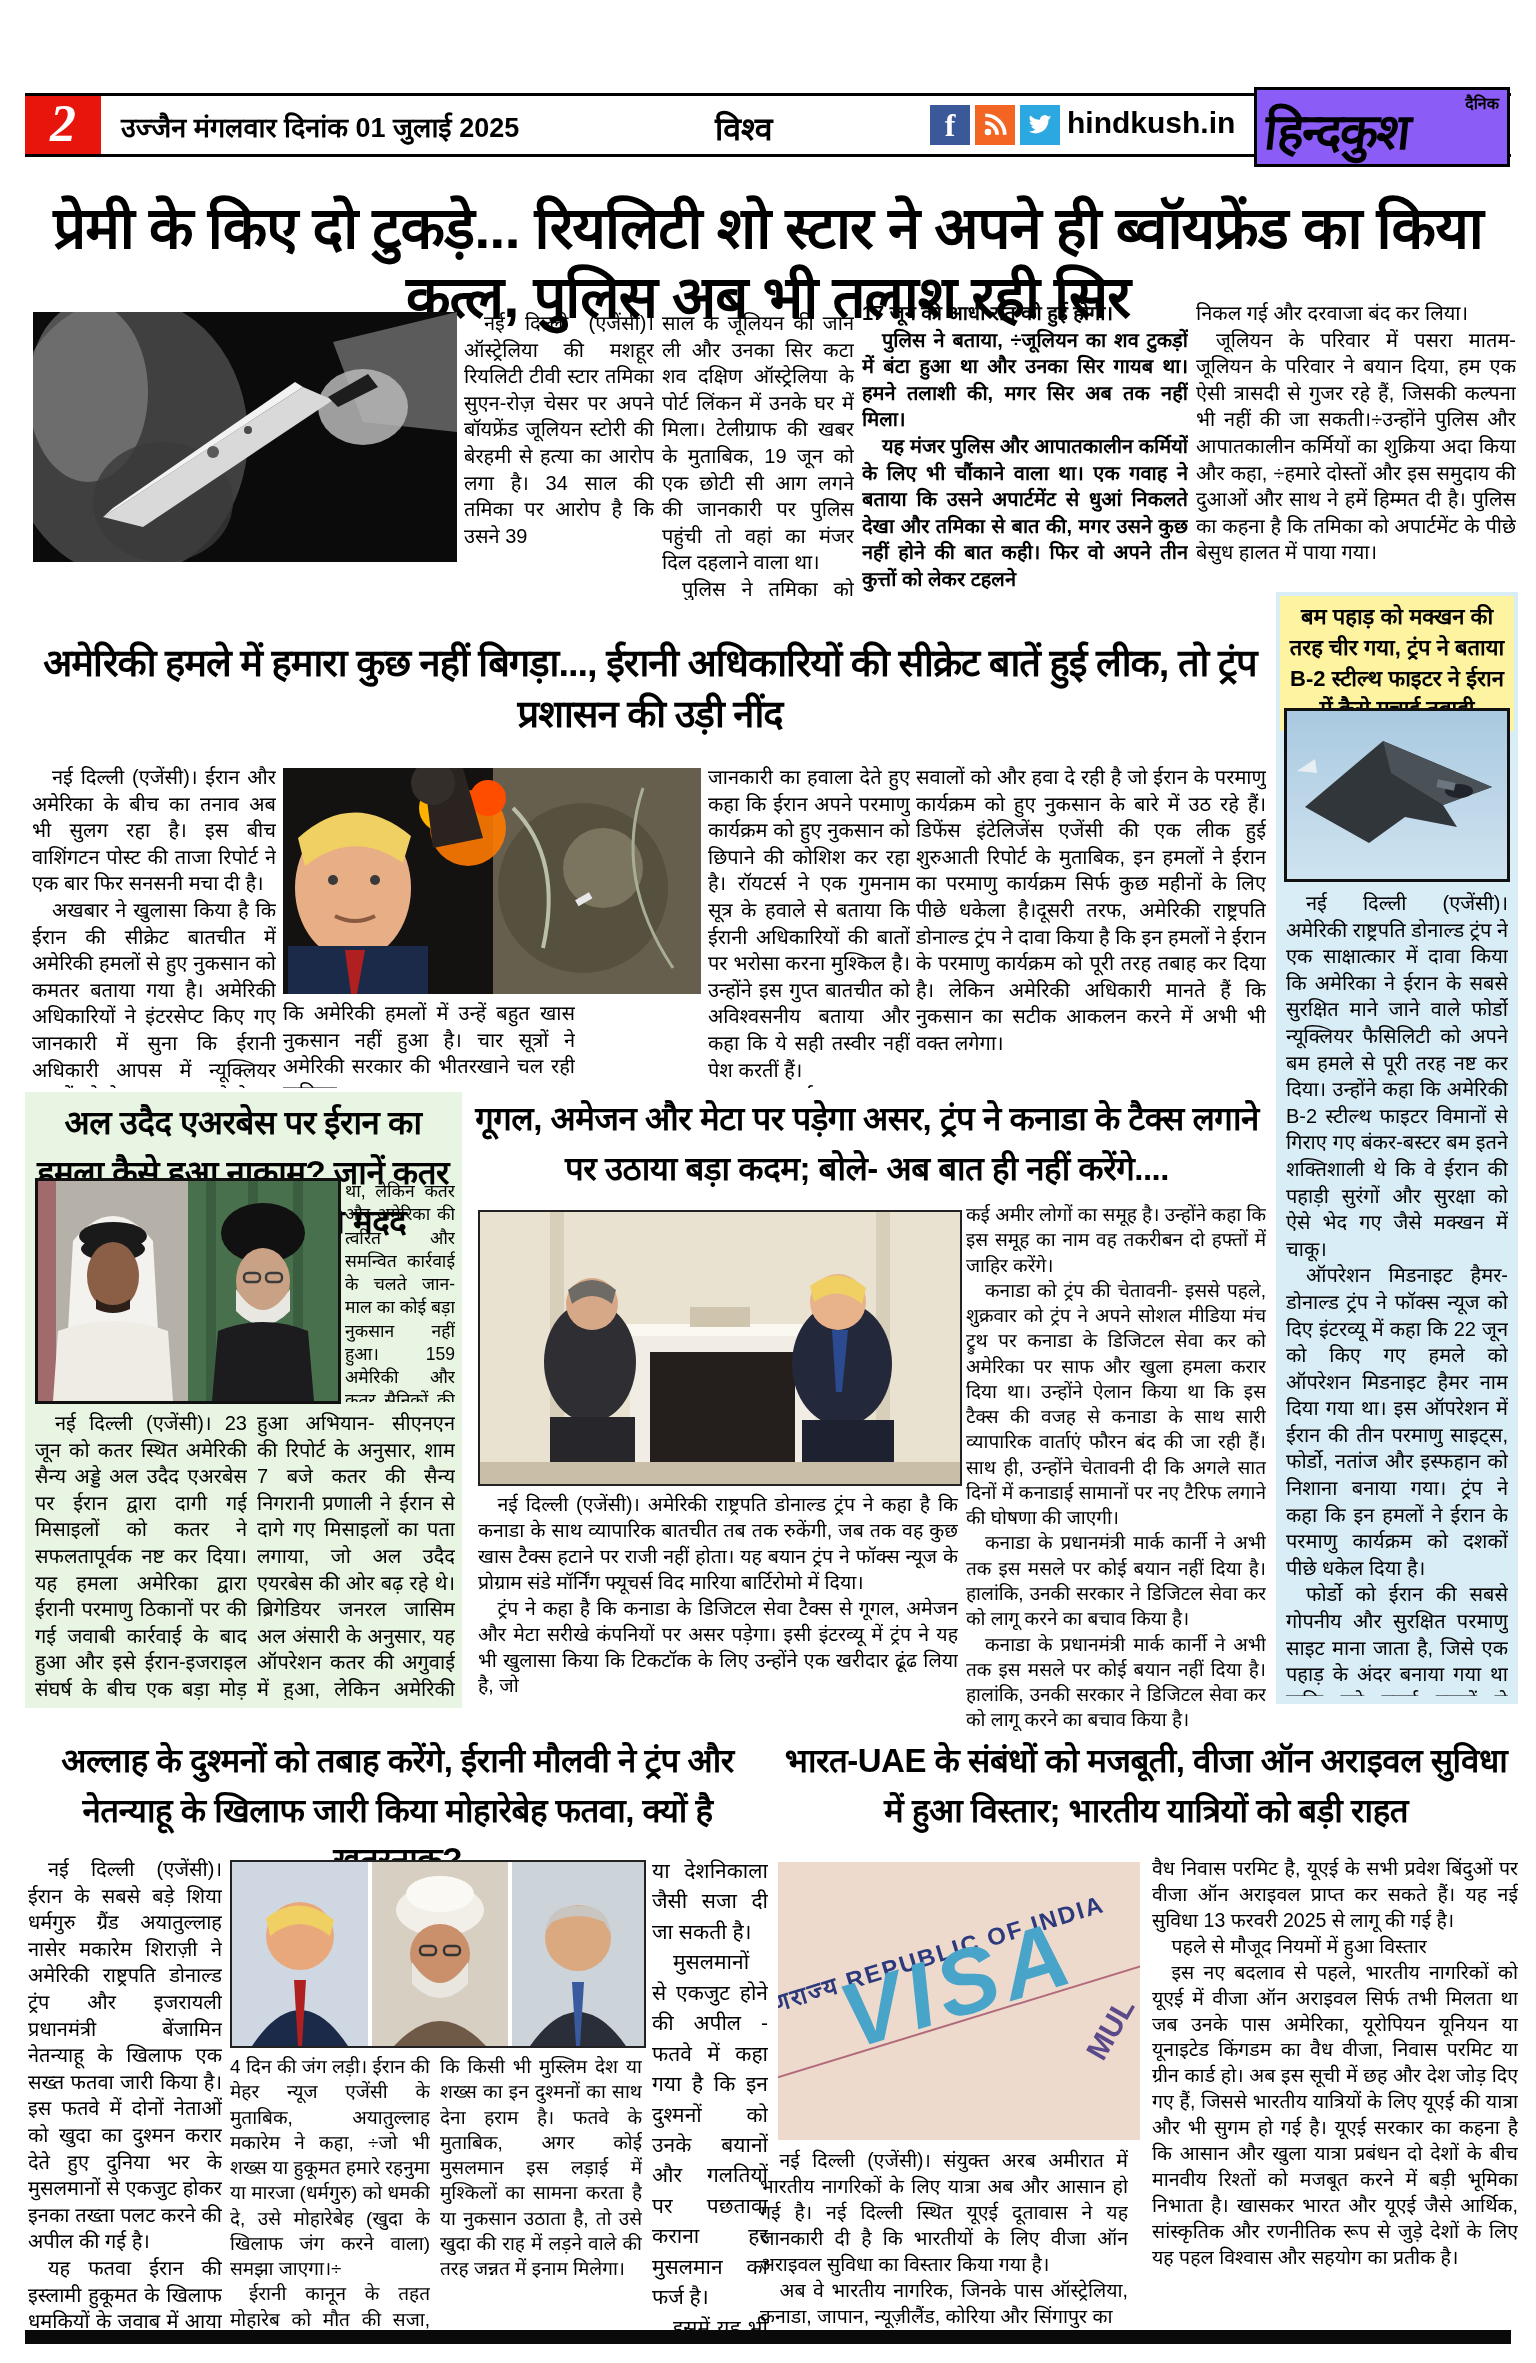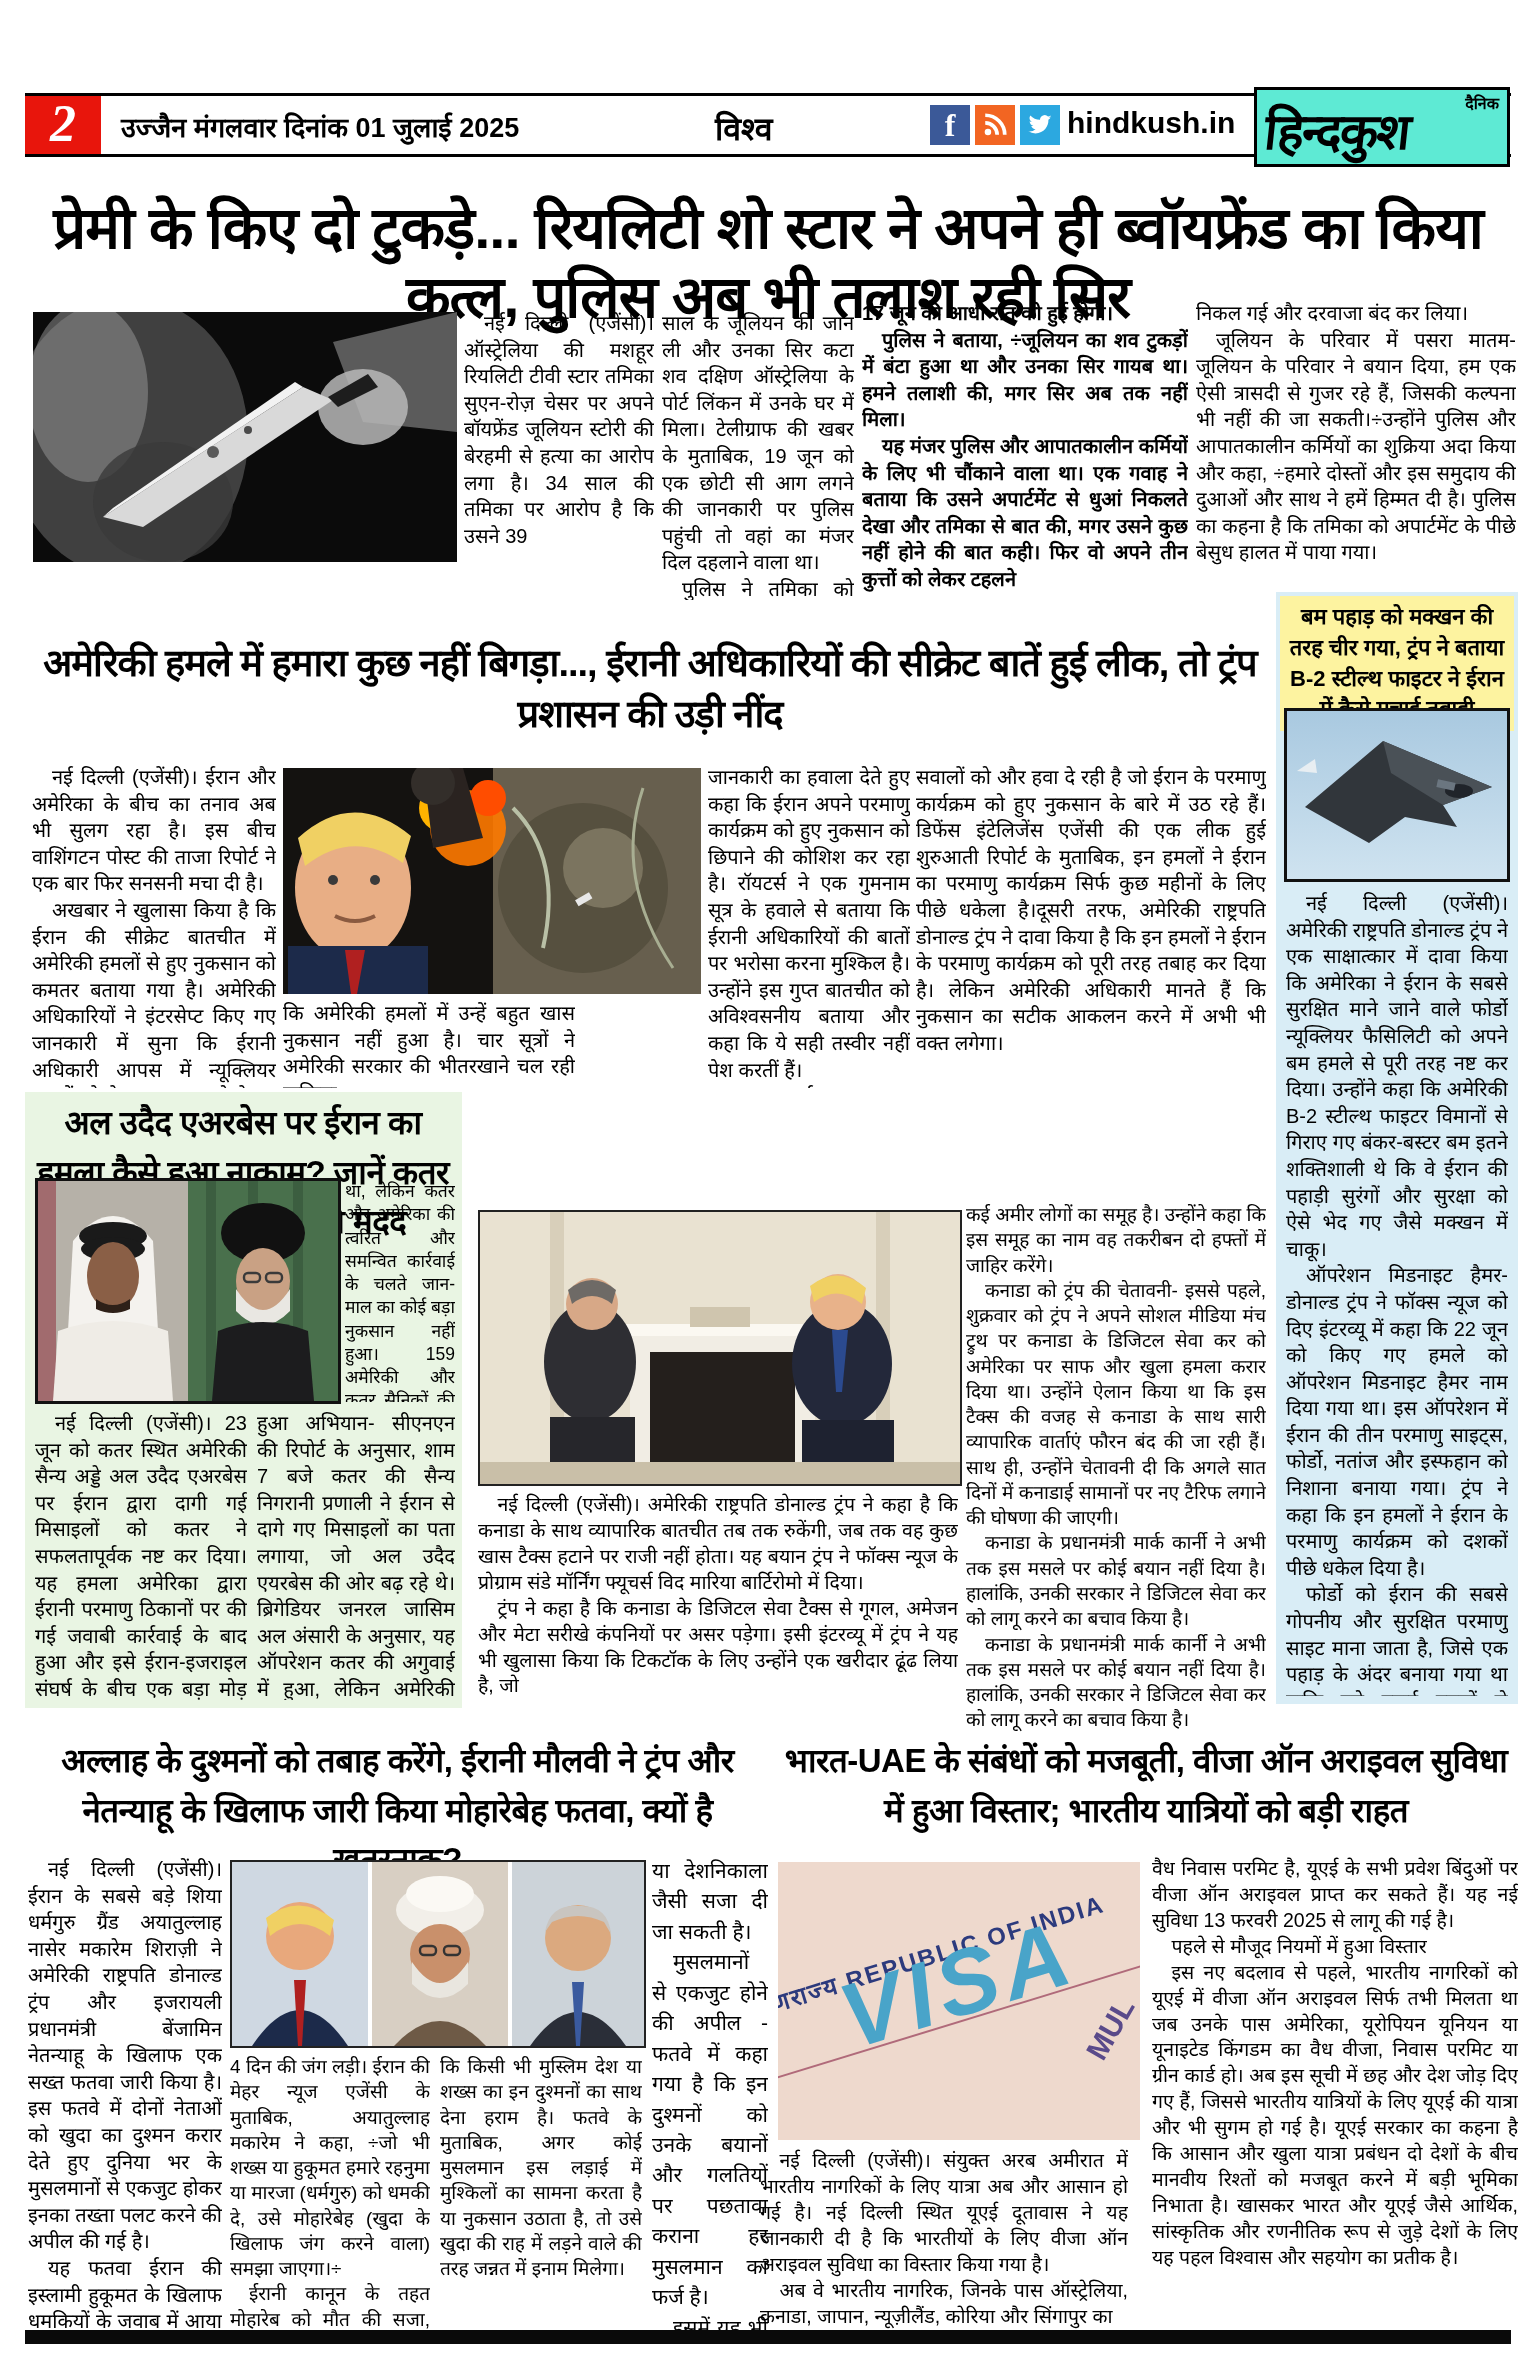--- a/index.html
+++ b/index.html
@@ -13,21 +13,21 @@
           font-family:"Liberation Serif",serif;font-weight:bold;font-style:italic;
           font-size:52px;line-height:56px;text-align:center;}
   .dateline{left:96px;top:12px;font-size:27px;font-weight:bold;white-space:nowrap;}
   .section{left:690px;top:10px;font-size:32px;font-weight:bold;}
   .social{left:905px;top:9px;display:flex;gap:5px;}
   .sicon{width:40px;height:40px;display:inline-flex;align-items:center;justify-content:center;}
   .fb{background:#3b5998;color:#fff;font-family:"Liberation Serif",serif;font-weight:bold;font-size:32px;}
   .rss{background:#f26522;}
   .tw{background:#2ca8e0;}
   .site{left:1042px;top:10px;font-size:30px;font-weight:bold;}
-  .logobox{right:1px;top:-9px;width:250px;height:74px;background:#5eead4;border:3px solid #000;}
+  .logobox{right:1px;top:-9px;width:250px;height:74px;background:#8b5cf6;border:3px solid #000;}
   .logotext{left:8px;top:6px;font-family:"Liberation Serif",serif;font-weight:900;font-size:50px;
             transform:skewX(-6deg);letter-spacing:-2px;}
   .logotag{right:8px;top:2px;font-size:16px;font-weight:bold;}
 
   
   .h-xl{left:30px;top:154px;width:1476px;height:152px;text-align:center;font-weight:900;
         font-size:58px;line-height:1.2;letter-spacing:-1px;}
   .h-lg{left:30px;top:606px;width:1240px;height:156px;text-align:center;font-weight:900;
         font-size:38px;line-height:1.35;letter-spacing:-1px;}
   .h-md{text-align:center;font-weight:900;font-size:33px;line-height:1.5;letter-spacing:-0.5px;}
@@ -223,20 +223,21 @@
       <rect x="206" y="92" width="16" height="9" rx="4" fill="none" stroke="#3a3a3a" stroke-width="2.4"></rect>
       <rect x="228" y="92" width="16" height="9" rx="4" fill="none" stroke="#3a3a3a" stroke-width="2.4"></rect>
       <path d="M180 150 Q225 132 270 150 L276 220 L174 220 Z" fill="#1c1c1e"></path>
     </svg>
     <div class="abs bcol g-side">था, लेकिन कतर और अमेरिका की त्वरित और समन्वित कार्रवाई के चलते जान-माल का कोई बड़ा नुकसान नहीं हुआ। 159 अमेरिकी और कतर सैनिकों की सतर्कता से भारी तबाही टाल दी गई।</div>
     <div class="abs bcol g-c1"> नई दिल्ली (एजेंसी)। 23 जून को कतर स्थित अमेरिकी सैन्य अड्डे अल उदैद एअरबेस पर ईरान द्वारा दागी गई मिसाइलों को कतर ने सफलतापूर्वक नष्ट कर दिया। यह हमला अमेरिका द्वारा ईरानी परमाणु ठिकानों पर की गई जवाबी कार्रवाई के बाद हुआ और इसे ईरान-इजराइल संघर्ष के बीच एक बड़ा मोड़ माना जा रहा है।
  हालांकि हमले का पैमाना बड़ा</div>
     <div class="abs bcol g-c2">हुआ अभियान- सीएनएन की रिपोर्ट के अनुसार, शाम 7 बजे कतर की सैन्य निगरानी प्रणाली ने ईरान से दागे गए मिसाइलों का पता लगाया, जो अल उदैद एयरबेस की ओर बढ़ रहे थे। ब्रिगेडियर जनरल जासिम अल अंसारी के अनुसार, यह ऑपरेशन कतर की अगुवाई में हुआ, लेकिन अमेरिकी बलों के साथ मिलकर इसे अंजाम दिया गया।</div>
   </div>
 
+  <div class="abs can-h h-md">गूगल, अमेजन और मेटा पर पड़ेगा असर, ट्रंप ने कनाडा के टैक्स लगाने पर उठाया बड़ा कदम; बोले- अब बात ही नहीं करेंगे....</div>
   <svg class="abs can-img" width="480" height="272" viewBox="0 0 480 272">
     <rect width="480" height="272" fill="#e9e2d1"></rect>
     <rect x="70" y="0" width="14" height="272" fill="#d8cfba"></rect>
     <rect x="396" y="0" width="14" height="272" fill="#d8cfba"></rect>
     <rect x="150" y="120" width="185" height="152" fill="#f1ede4"></rect>
     <rect x="170" y="140" width="145" height="132" fill="#241f1c"></rect>
     <rect x="142" y="112" width="200" height="12" fill="#fbf8f1"></rect>
     <rect x="210" y="95" width="60" height="20" fill="#cfc5ae"></rect>
     <ellipse cx="110" cy="150" rx="46" ry="60" fill="#2e2e33"></ellipse>
     <circle cx="112" cy="92" r="26" fill="#d7a887"></circle>

